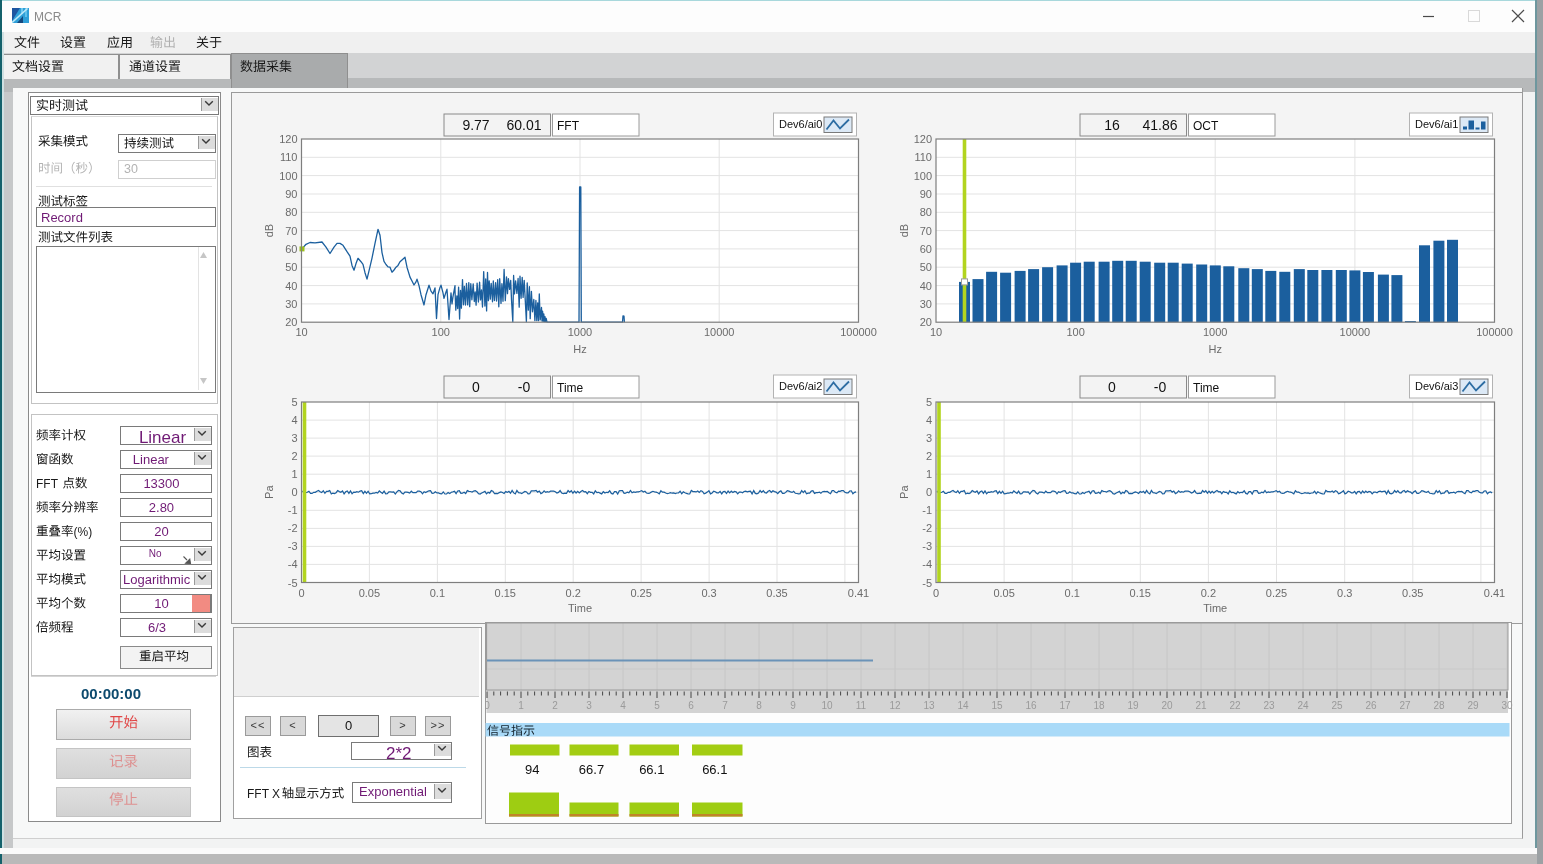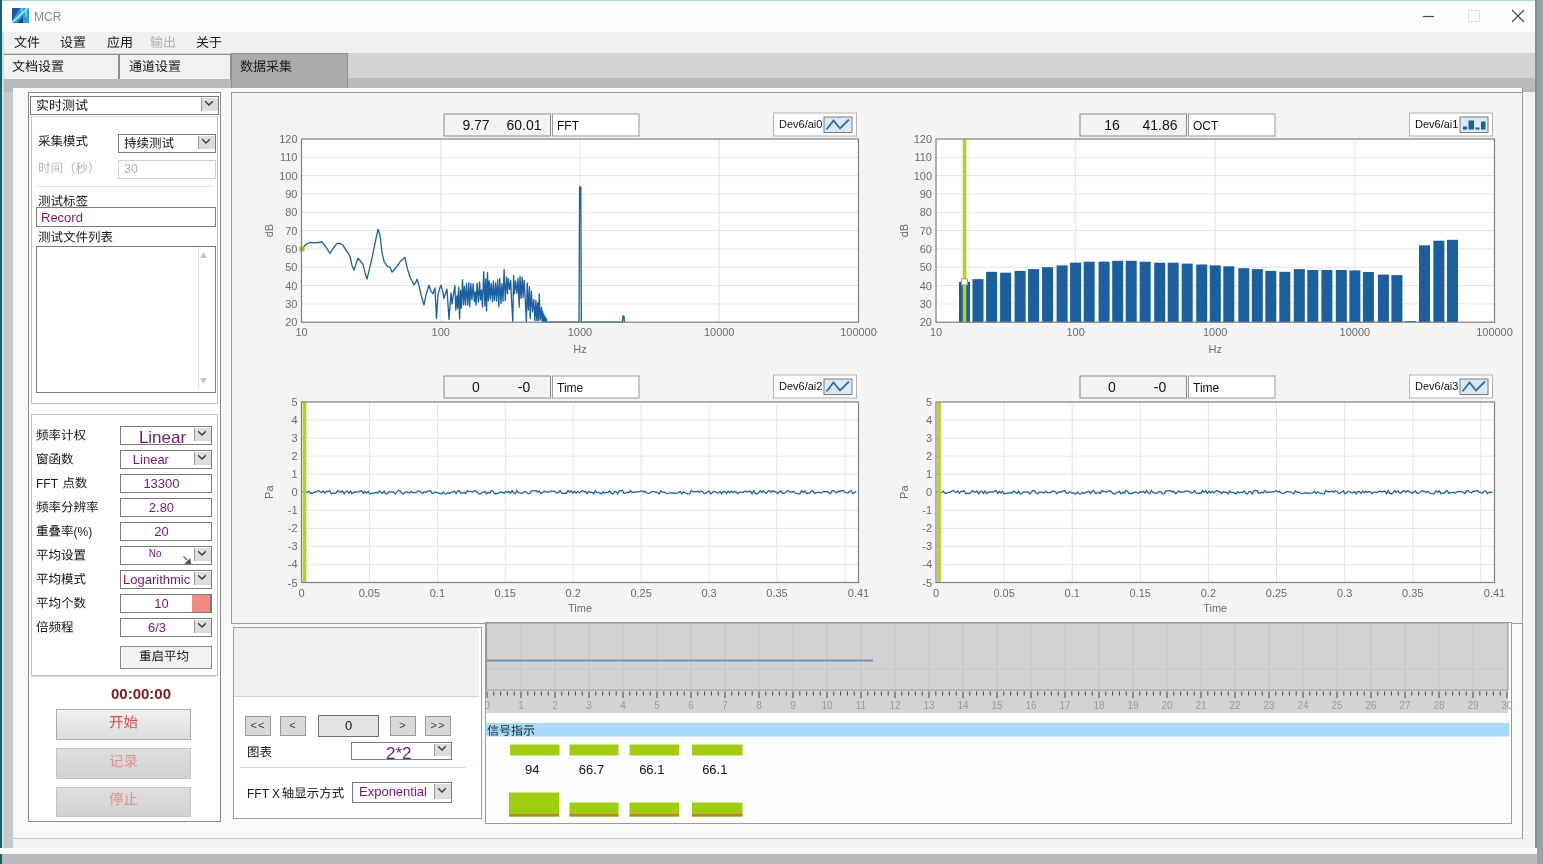--- a/index.html
+++ b/index.html
@@ -348,21 +348,21 @@
 <div class="abs" style="left:119.5px;top:646px;width:90px;height:21px;background:#f3f3f3;border:1px solid #8a8a8a"></div>
 <svg class="abs" style="left:139.0px;top:649.0px" width="51" height="16" fill="#1a1a1a">
     <g transform="translate(0 11.50)">
       <use href="#u91cd" transform="translate(0.0 0.0) scale(0.0125)"></use>
       <use href="#u542f" transform="translate(12.5 0.0) scale(0.0125)"></use>
       <use href="#u5e73" transform="translate(25.0 0.0) scale(0.0125)"></use>
       <use href="#u5747" transform="translate(37.5 0.0) scale(0.0125)"></use>
     </g>
   </svg>
 <div class="abs" style="left:31px;top:676px;width:185px;height:1px;background:#d5d5d5"></div>
-<div class="abs" style="left:46px;top:685px;width:190px;text-align:center;font-size:15px;color:#7f1d1d;font-weight:bold">00:00:00</div>
+<div class="abs" style="left:16px;top:685px;width:190px;text-align:center;font-size:15px;color:#0c4a6e;font-weight:bold">00:00:00</div>
 <div class="abs" style="left:56px;top:708.5px;width:133px;height:29px;background:linear-gradient(#f1f1f1,#dcdcdc);border:1px solid #ababab"></div>
 <svg class="abs" style="left:109.0px;top:713.9px" width="30" height="18" fill="#e04545">
     <g transform="translate(0 13.34)">
       <use href="#u5f00" transform="translate(0.0 0.0) scale(0.0145)"></use>
       <use href="#u59cb" transform="translate(14.5 0.0) scale(0.0145)"></use>
     </g>
   </svg>
 <div class="abs" style="left:56px;top:747.5px;width:133px;height:29px;background:linear-gradient(#dfdfdf,#d2d2d2);border:1px solid #c4c4c4"></div>
 <svg class="abs" style="left:109.0px;top:752.9px" width="30" height="18" fill="#de8f8f">
     <g transform="translate(0 13.34)">

